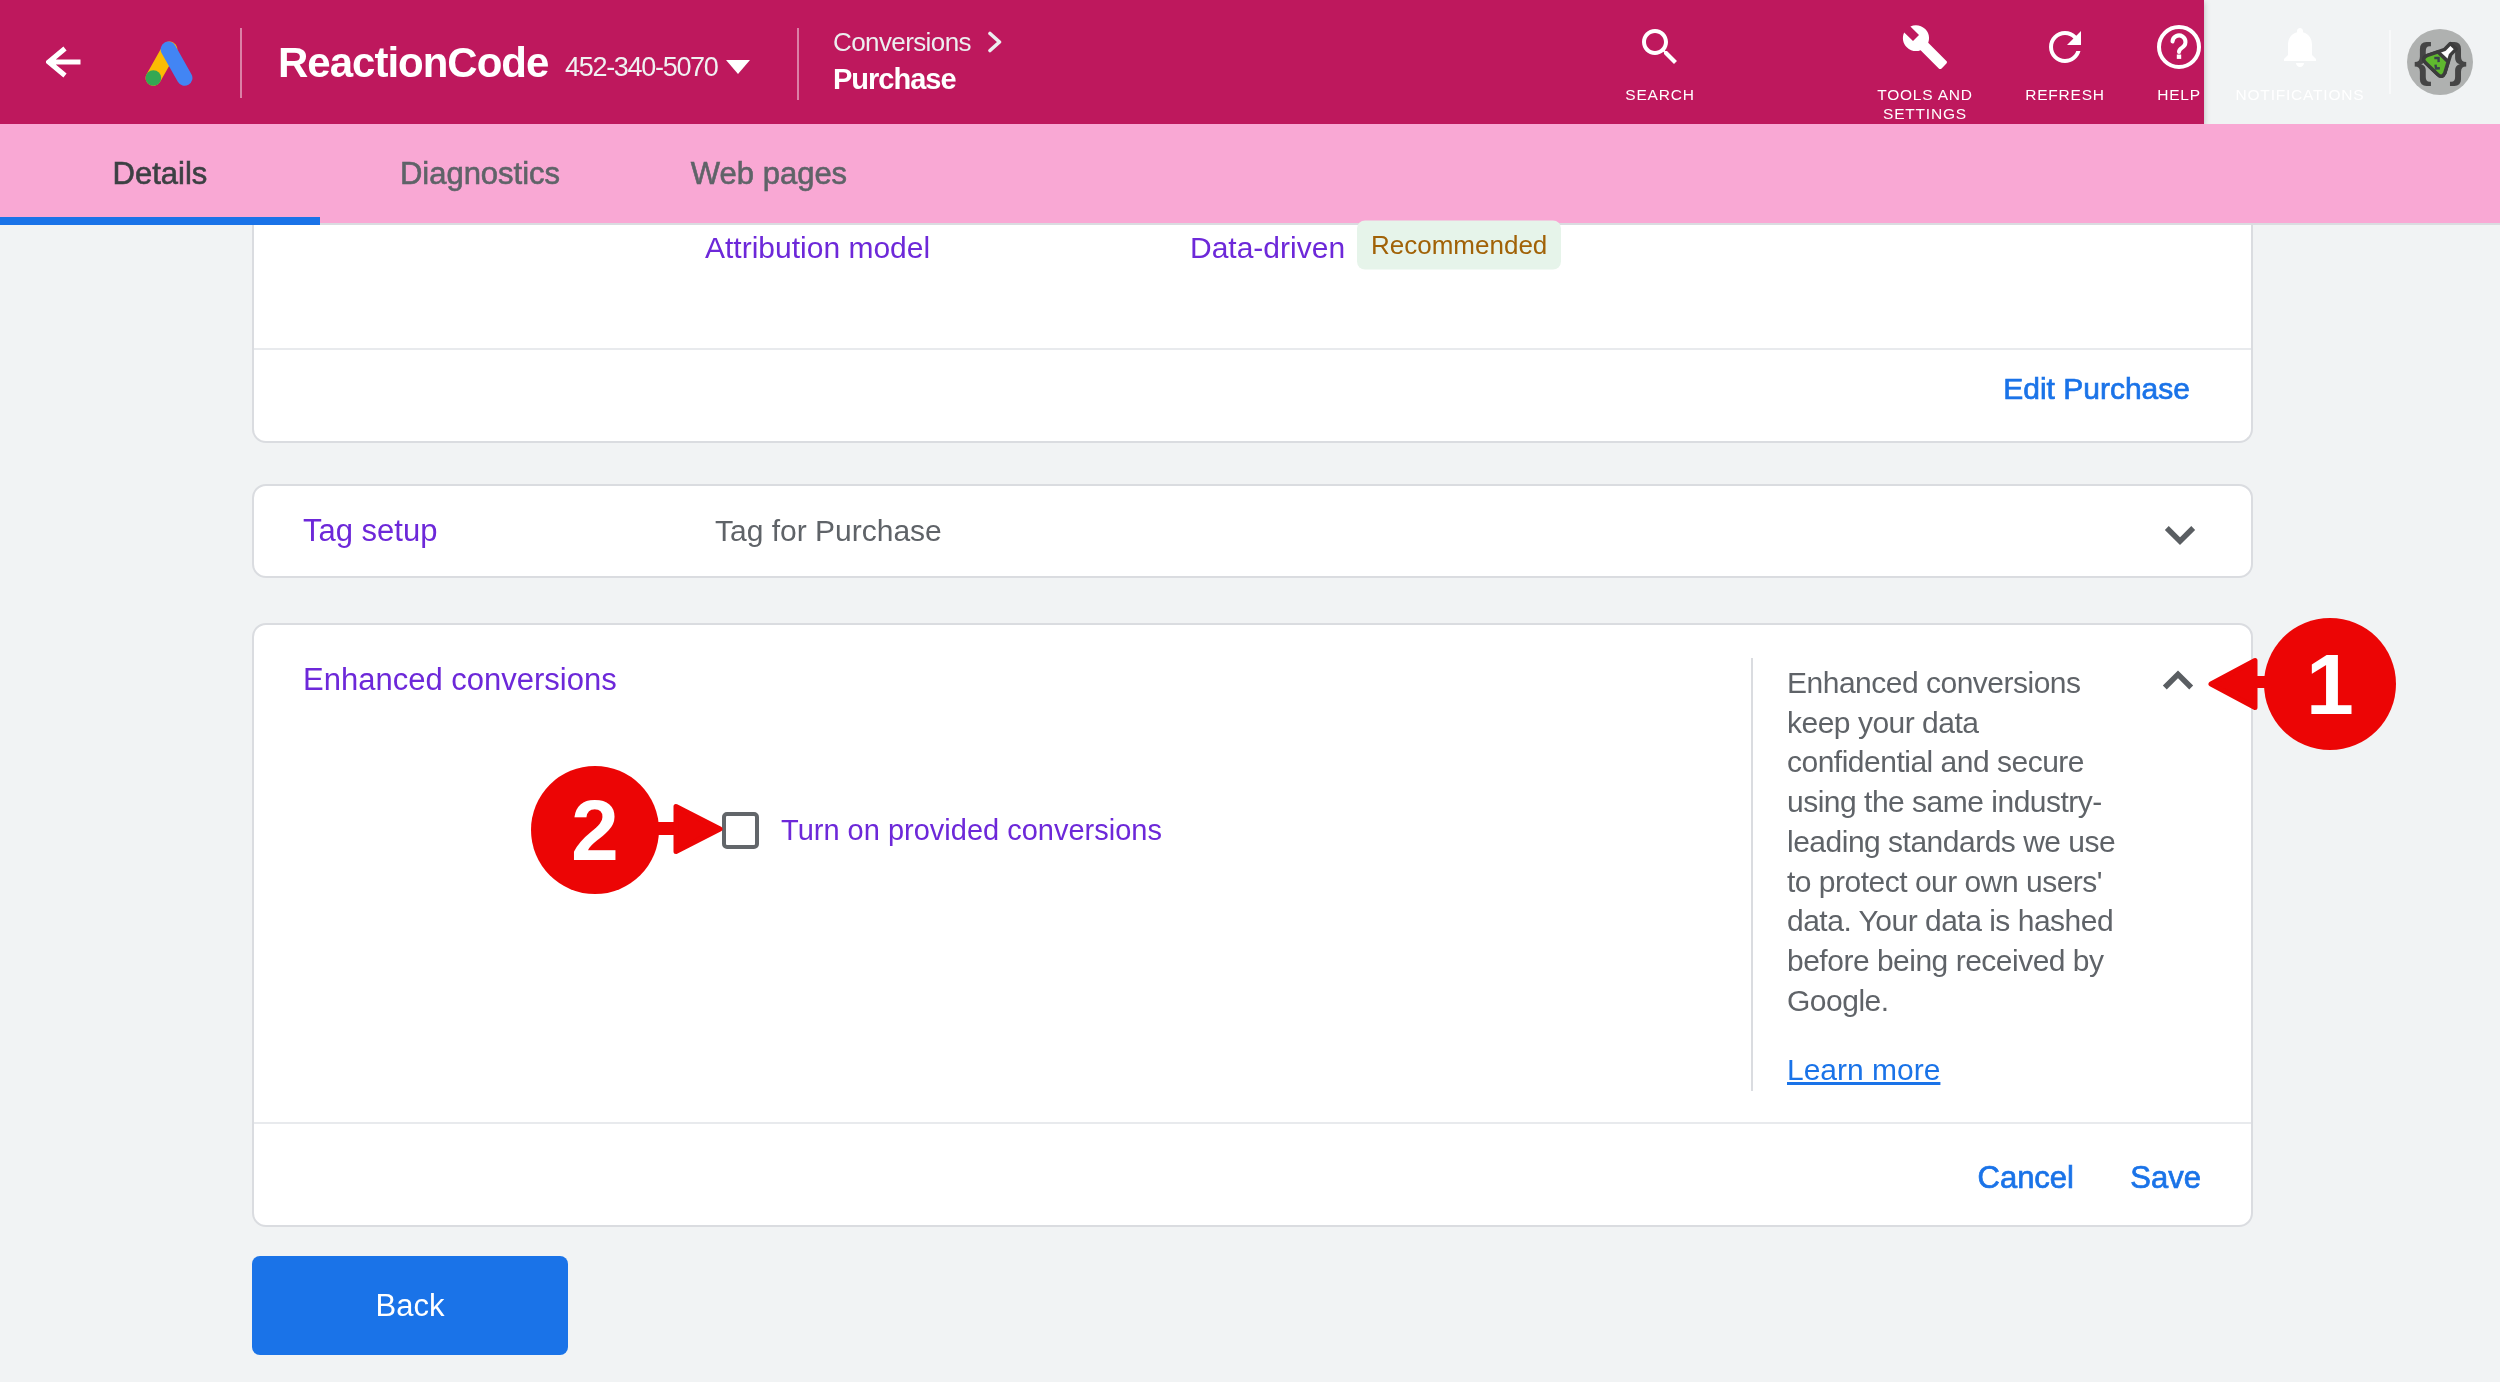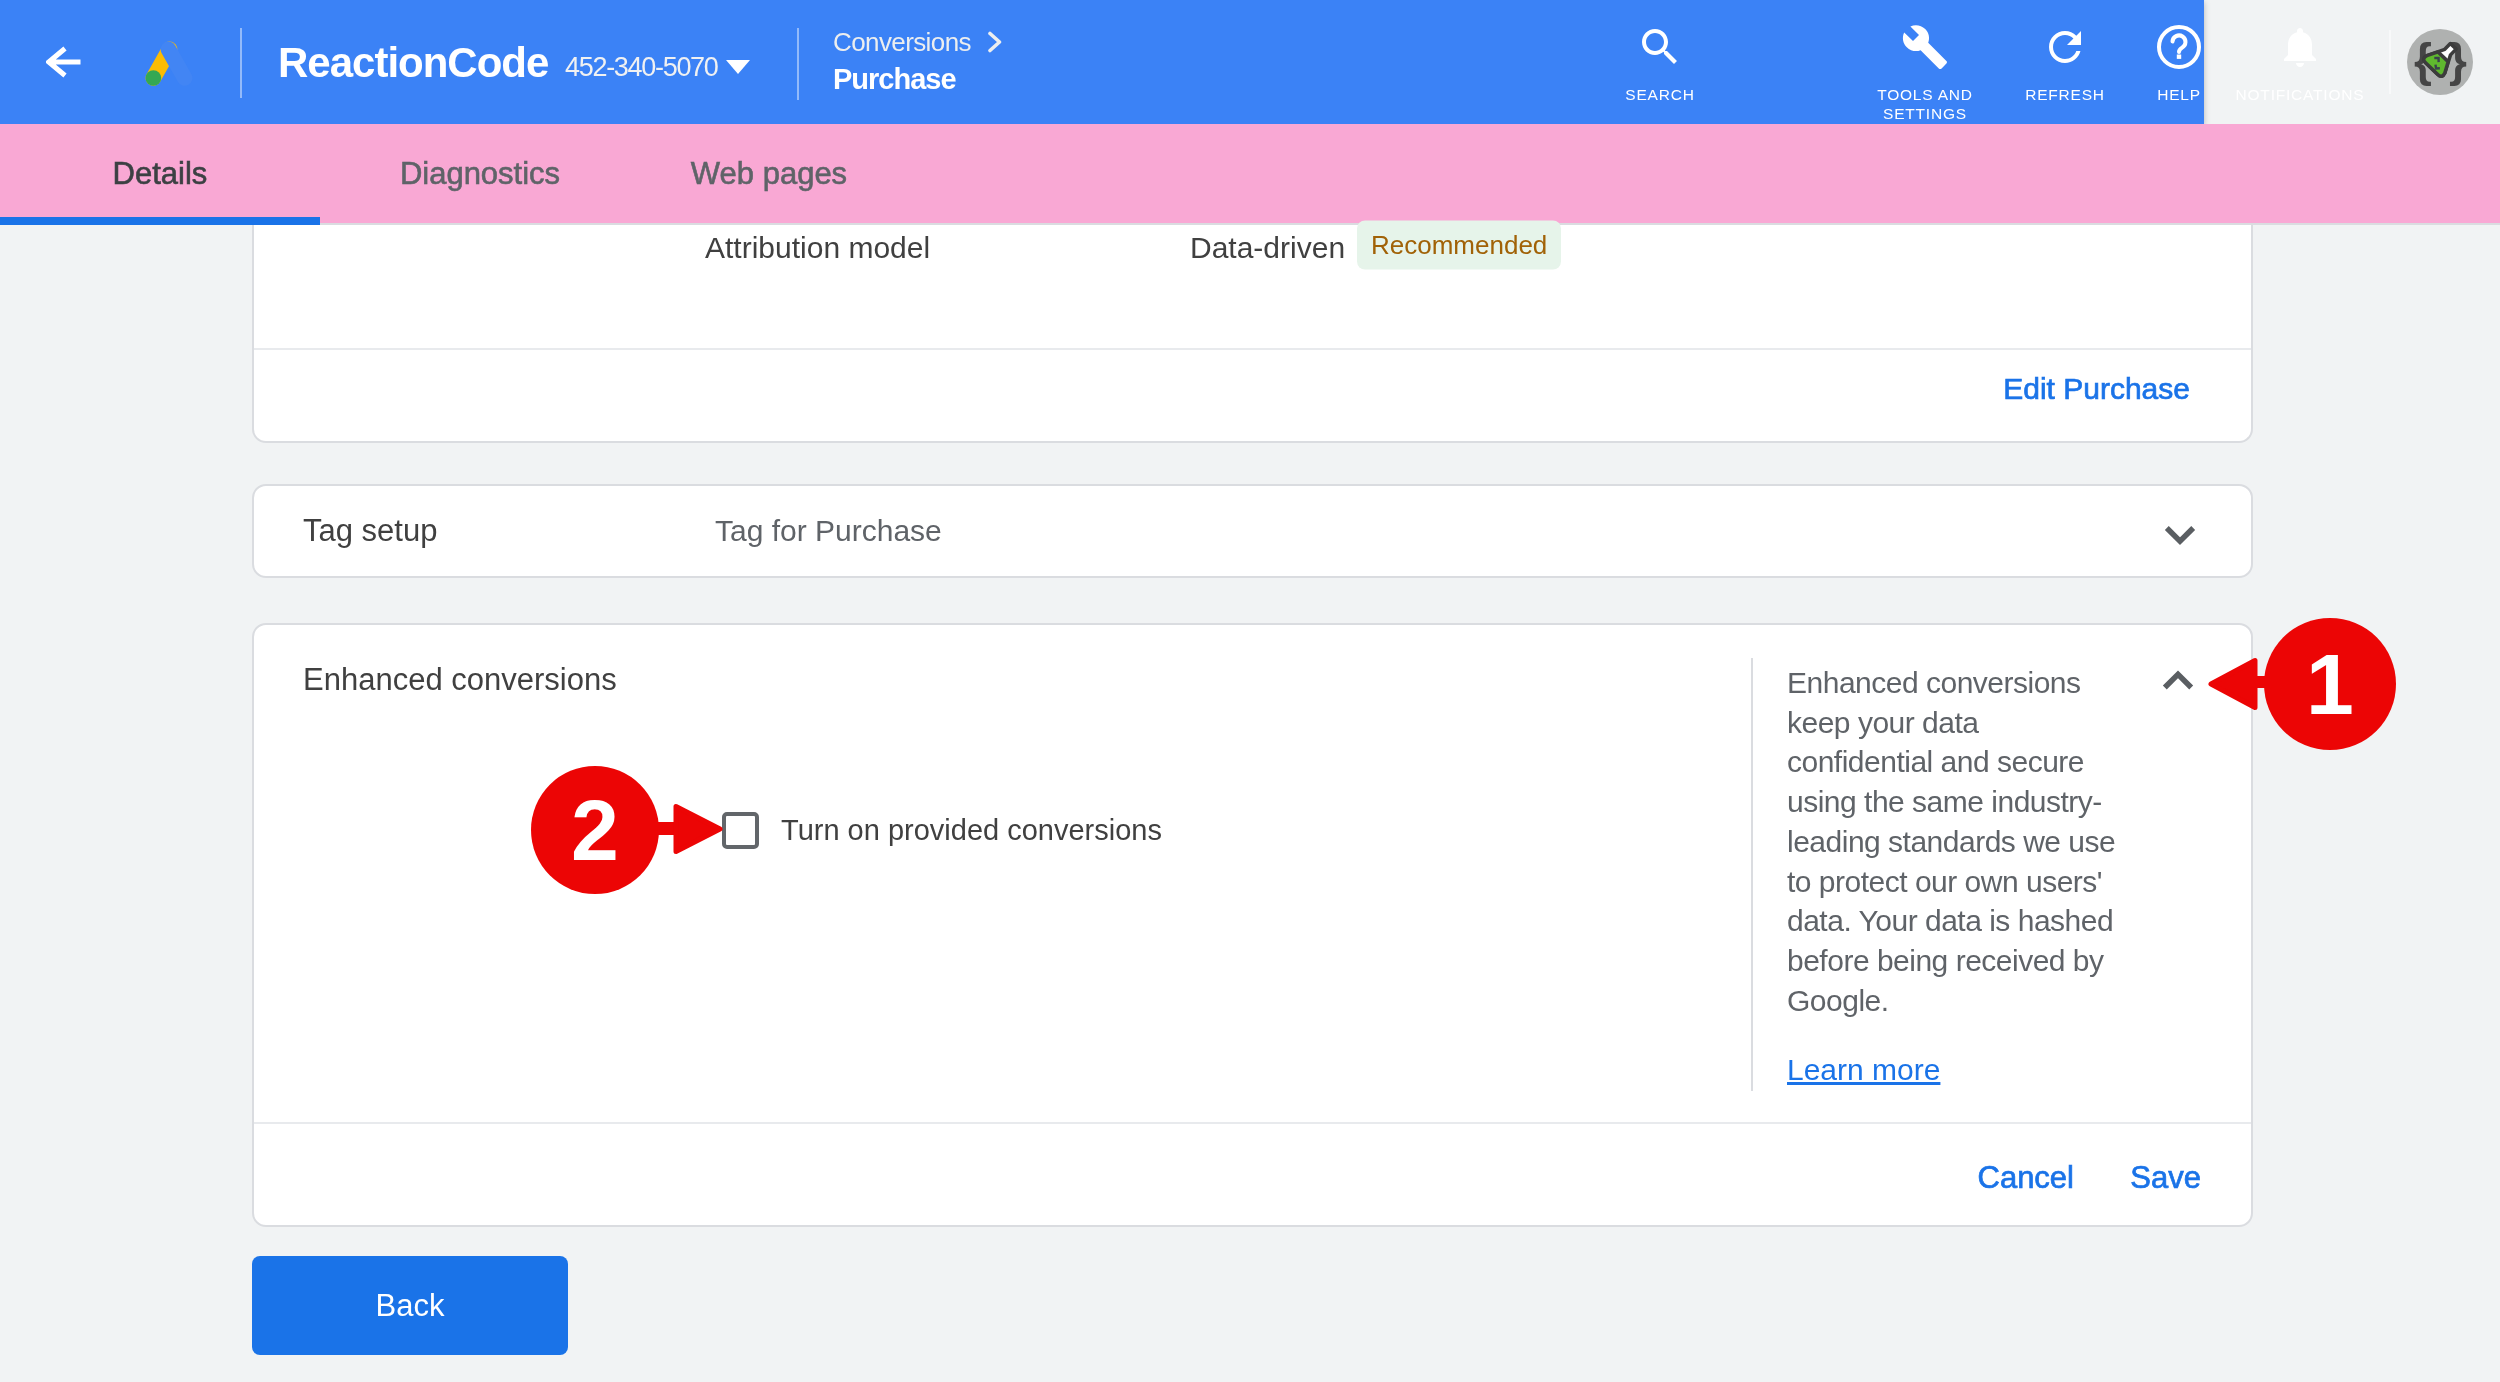--- a/index.html
+++ b/index.html
@@ -3,40 +3,40 @@
 <meta charset="utf-8">
 <style>
   * { margin:0; padding:0; box-sizing:border-box; }
   html,body { width:2500px; height:1382px; }
   body { font-family:"Liberation Sans", sans-serif; background:#f1f3f4; }
   #page { position:relative; width:2500px; height:1382px; overflow:hidden; }
   .abs { position:absolute; }
   .vc { transform:translateY(-50%); }
 
   
-  #header { position:absolute; left:0; top:0; width:2204px; height:124px; background:#3b82f6; box-shadow:0 2px 6px rgba(0,0,0,0.25); }
+  #header { position:absolute; left:0; top:0; width:2204px; height:124px; background:#be185d; box-shadow:0 2px 6px rgba(0,0,0,0.25); }
   .hdiv { position:absolute; width:2px; background:rgba(255,255,255,0.45); }
   .brand { color:#fff; font-size:42px; font-weight:700; letter-spacing:-1px; }
   .cid { color:#f0f1f2; font-size:27px; letter-spacing:-1.3px; }
   .crumb1 { color:#eceeef; font-size:26px; letter-spacing:-0.6px; }
   .crumb2 { color:#fff; font-size:29px; font-weight:700; letter-spacing:-1px; }
   .iconitem { position:absolute; top:23px; text-align:center; color:#fff; }
   .iconitem .lbl { font-size:15.5px; letter-spacing:0.8px; line-height:19px; margin-top:10px; }
 
   
   #tabbar { position:absolute; left:0; top:124px; width:2500px; height:101px; background:#f9a8d4; border-bottom:2px solid #dadce0; }
   .tab { position:absolute; top:0; height:99px; width:320px; text-align:center; font-size:31px; color:#5f6368; font-weight:400; -webkit-text-stroke:0.6px currentColor; line-height:99px; }
   #tab-underline { position:absolute; left:0; top:93px; width:320px; height:8px; background:#1a73e8; }
 
   
   .card { position:absolute; left:252px; width:2001px; background:#fff; border:2px solid #dadce0; border-radius:14px; }
   #card1 { top:225px; height:218px; border-top:none; border-radius:0 0 14px 14px; }
   #card2 { top:484px; height:94px; }
   #card3 { top:623px; height:604px; }
-  .dark { color:#404040; }
+  .dark { color:#6d28d9; }
   .gray { color:#5f6368; }
   .blue { color:#1a73e8; font-weight:400; -webkit-text-stroke:0.7px currentColor; }
   .t30 { font-size:30px; }
   .t31 { font-size:31px; }
   .pill { background:#e6f4ea; color:#a16207; font-size:26px; border-radius:8px; padding:9px 14px; }
 </style>
 </head>
 <body>
 <div id="page">
 

